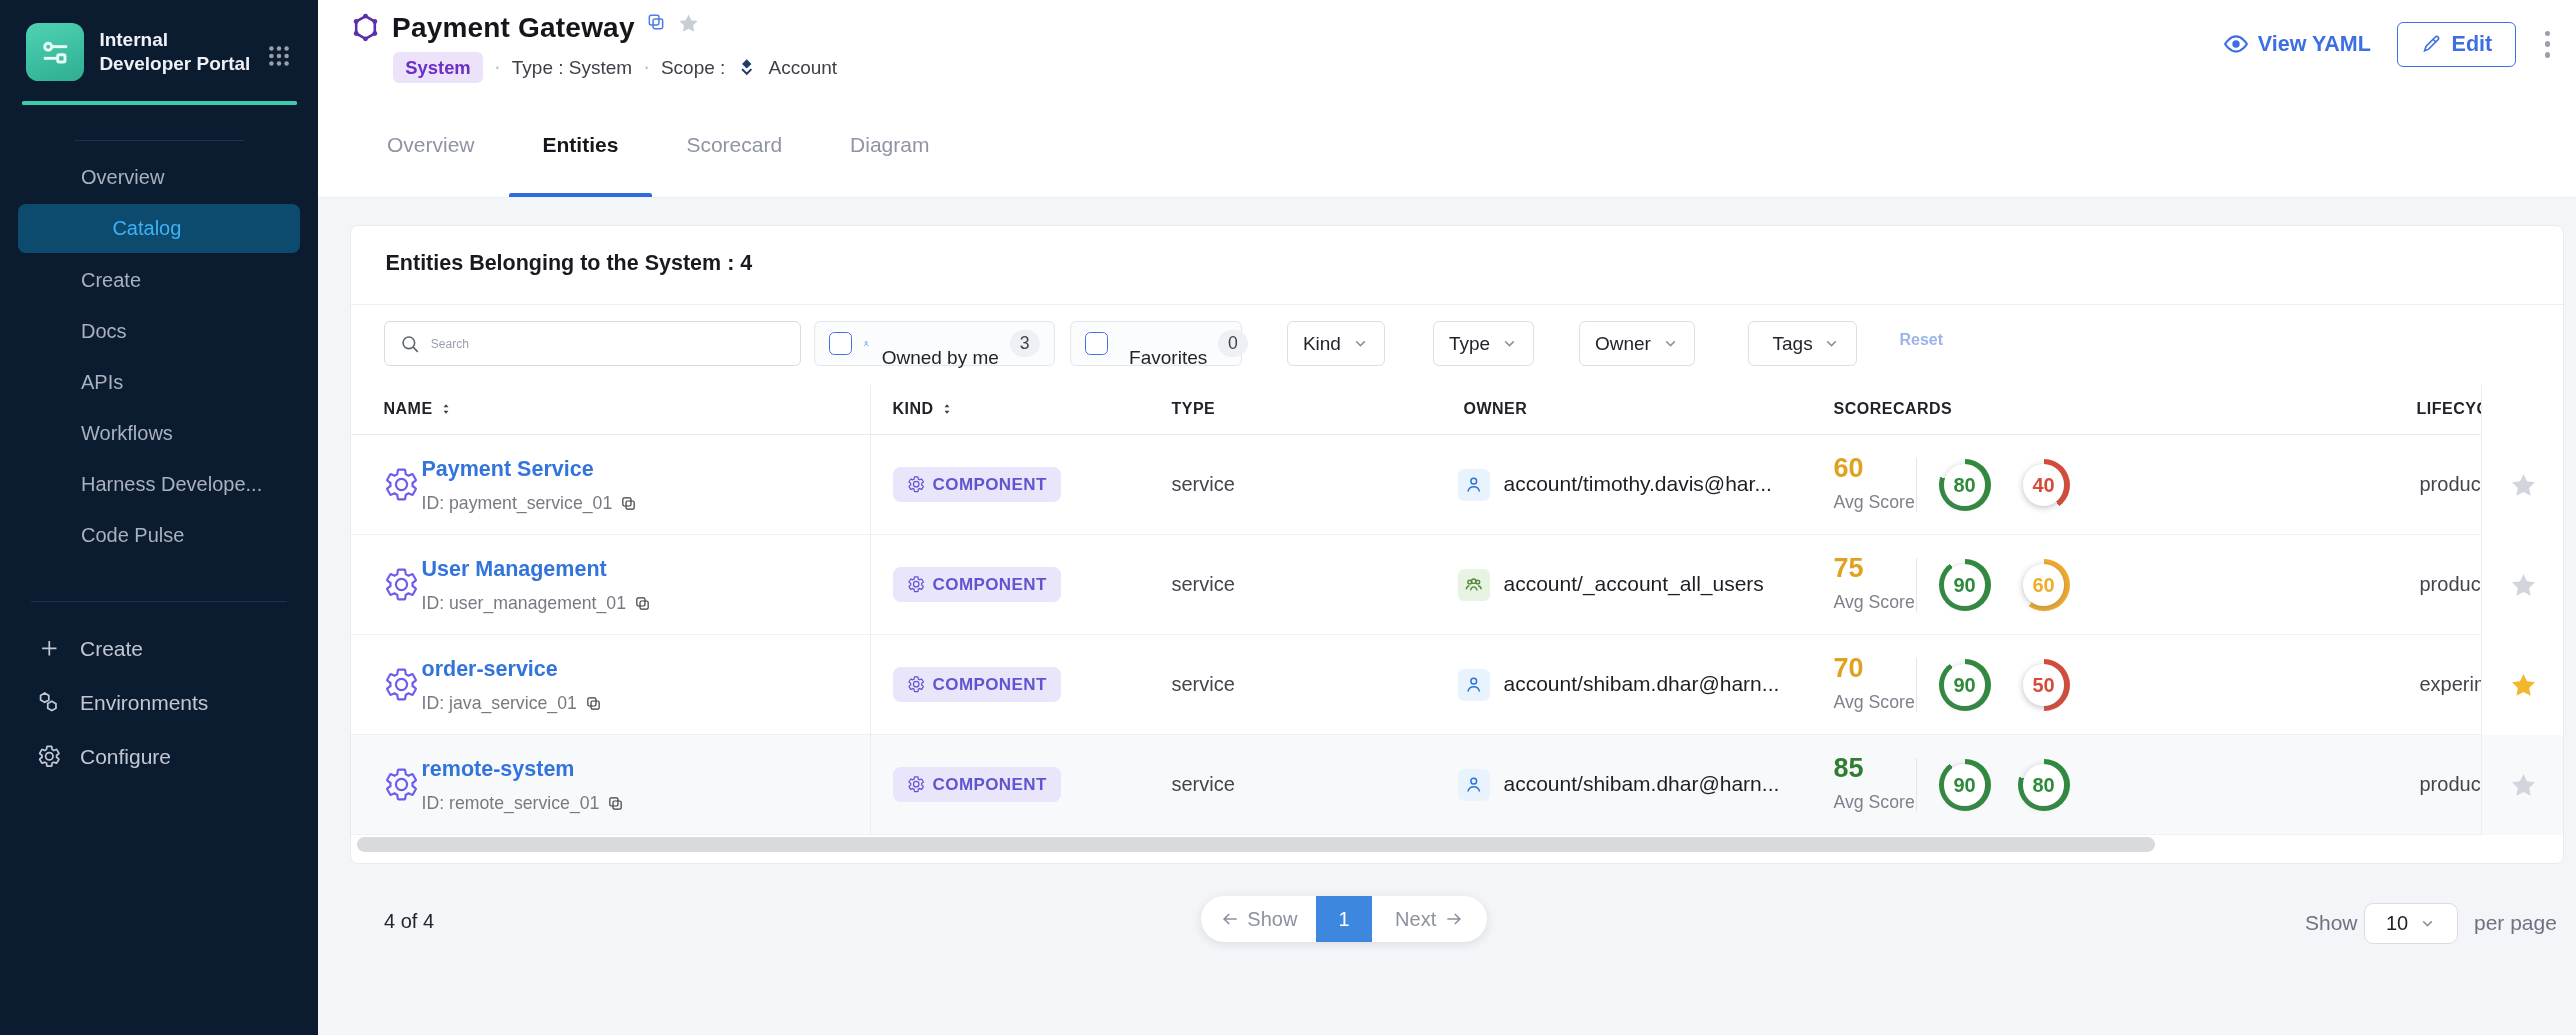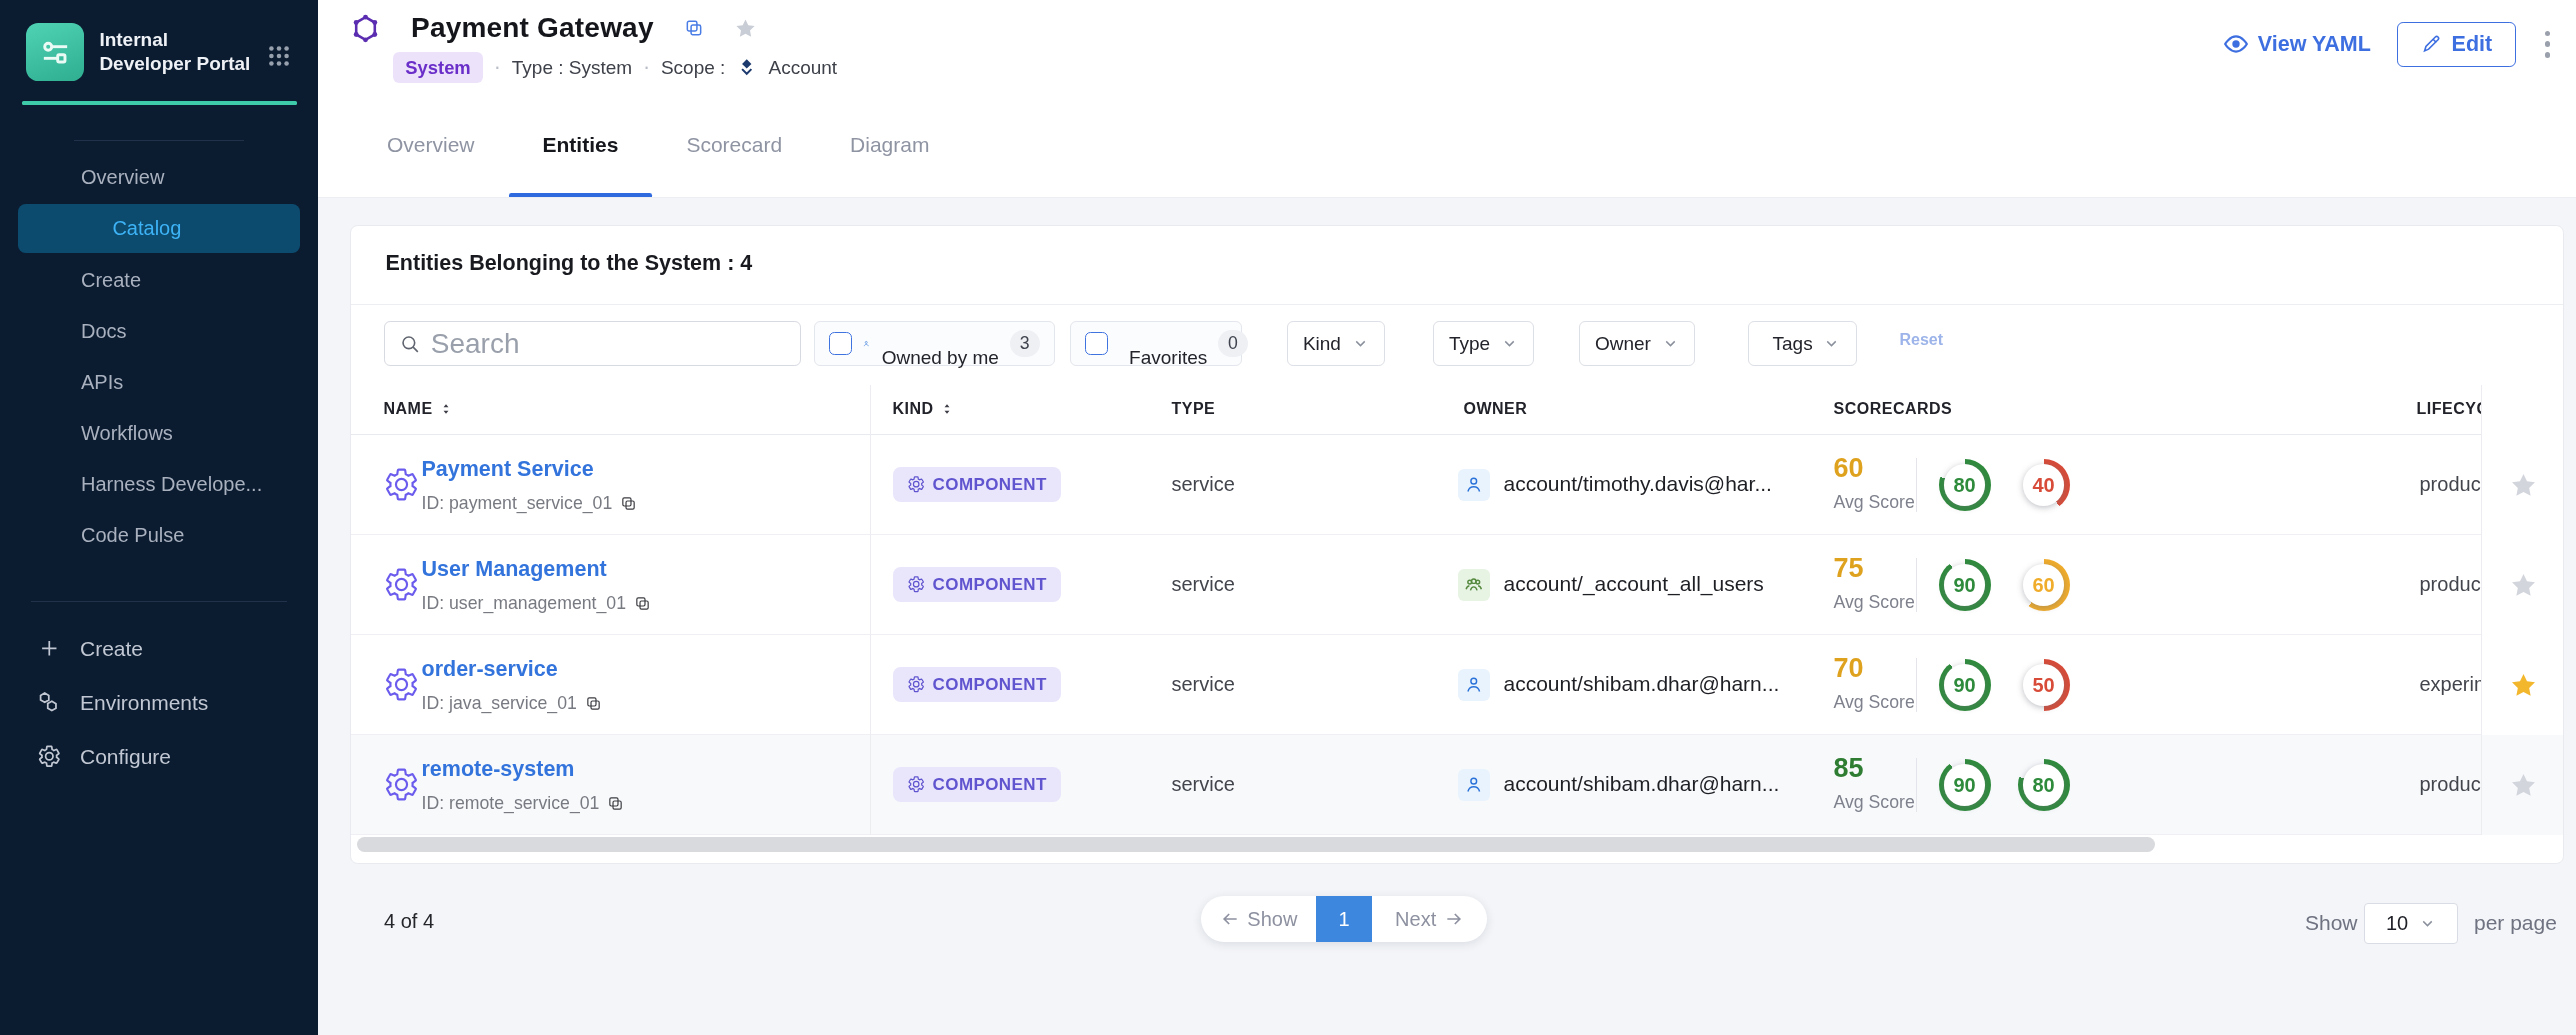--- a/index.html
+++ b/index.html
@@ -19,21 +19,21 @@
   .nav-item { height:51px; display:flex; align-items:center; padding-left:81px; font-size:20px; color:#a9b1bf; cursor:pointer; }
   .nav-item.active { margin:1.5px 18.4px; height:49px; background:#0c4a6e; border-radius:7.7px; padding-left:94px; color:#3db3f6; }
   .side-foot { margin-top:40px; }
   .foot-rule { border-top:1.5px solid #223049; margin:0 31px 20px 31px; }
   .foot-item { height:54px; display:flex; align-items:center; gap:18.4px; padding-left:37px; font-size:21px; color:#c2c8d3; cursor:pointer; }
   .foot-item svg { width:24.6px; height:24.6px; stroke:#c2c8d3; fill:none; stroke-width:1.7; }
 
   
   .main { margin-left:318px; height:1036px; position:relative; }
   .page-header { height:92px; background:#fff; position:relative; padding:12.3px 0 0 32px; }
-  .title-row { display:flex; align-items:center; gap:30px; }
+  .title-row { display:flex; align-items:flex-start; gap:11px; }
   .title-row h1 { font-size:28px; color:#15161c; letter-spacing:0.2px; }
   .sys-icon { width:31px; height:31px; }
   .copy-sm { width:20px; height:20px; stroke:#4a7de5; fill:none; stroke-width:1.8; cursor:pointer; }
   .title-star { width:23px; height:23px; fill:#c9cdd6; cursor:pointer; }
   .meta-row { display:flex; align-items:center; gap:10.8px; margin:7.7px 0 0 43px; font-size:19px; color:#3e4149; }
   .chip-system { background:#ece3fb; color:#6b2fc9; font-weight:700; font-size:18.4px; padding:4.6px 12.3px; border-radius:6.1px; }
   .meta-dot { color:#b9bdc7; font-size:21.5px; }
   .scope-ic { width:21.5px; height:21.5px; }
   .hdr-actions { position:absolute; right:23px; top:21.5px; display:flex; align-items:center; gap:26px; }
   .view-yaml { display:flex; align-items:center; gap:9.2px; color:#3e6fe1; font-size:21.5px; font-weight:700; cursor:pointer; }
@@ -54,21 +54,21 @@
   
   .card { position:absolute; left:31.5px; top:27px; width:2214px; height:639px; background:#fff;
           border:0.8px solid #e8eaef; border-radius:7.7px; overflow:hidden; }
   .card-heading { position:absolute; left:35px; top:24.6px; font-size:21.5px; font-weight:700; color:#191a20; }
   .card-rule { position:absolute; left:0; right:0; top:78px; border-top:0.8px solid #edeef2; }
 
   
   .search-box { position:absolute; left:33px; top:95px; width:417px; height:45px; border:0.8px solid #d8dae2; border-radius:6.1px;
                 background:#fff; display:flex; align-items:center; gap:10.8px; padding:0 14px; }
   .search-box svg { width:21.5px; height:21.5px; stroke:#5f646e; fill:none; stroke-width:1.8; flex:0 0 auto; }
-  .search-box input { border:none; outline:none; font-size:28px; color:#4c1d95; width:100%; font-family:inherit; }
+  .search-box input { border:none; outline:none; font-size:12px; color:#4c1d95; width:100%; font-family:inherit; }
   .search-box input::placeholder { color:#9aa0ab; }
   .fchip { position:absolute; top:95px; height:45px; background:#fbfcfe; border:0.8px solid #e3e6ec; border-radius:6.1px;
            display:flex; align-items:center; gap:10.8px; padding:0 14px; cursor:pointer; }
   .chip-owned { left:463px; width:241px; }
   .chip-favs  { left:719px; width:172px; }
   .cbox { width:23px; height:23px; border:1.9px solid #3f74e0; border-radius:5.4px; background:#fff; flex:0 0 auto; }
   .fchip .pic { width:21.5px; height:21.5px; stroke:#2b72d9; fill:none; stroke-width:1.8; }
   .fchip .fav { width:21.5px; height:21.5px; fill:#f2b52c; }
   .fchip .lbl { font-size:19px; color:#23242b; white-space:nowrap;margin-top:28px; }
   .cnt { background:#eef0f4; color:#40434e; font-size:17.7px; border-radius:76px; padding:3.1px 10px; }
@@ -114,21 +114,21 @@
   .hscroll { position:absolute; left:6.1px; top:611px; width:1798px; height:15.4px; background:#d9dadd; border-radius:7.7px; cursor:pointer; }
 
   
   .pg-summary { position:absolute; left:66px; top:712px; font-size:20px; color:#25262c; }
   .pg-pill { position:absolute; left:883px; top:698px; width:286px; height:46px; background:#fff; border-radius:24.6px;
              box-shadow:0 2.3px 9.2px rgba(40,50,70,.12); display:flex; align-items:center; overflow:hidden; }
   .pg-prev,.pg-next { flex:1; display:flex; align-items:center; justify-content:center; gap:7.7px; font-size:20px; color:#8d91a0; cursor:pointer; }
   .pg-prev svg,.pg-next svg { width:20px; height:20px; stroke:#8d91a0; fill:none; stroke-width:2; }
   .pg-page { width:56px; height:46px; background:#3d87de; color:#fff; font-size:20px; display:flex; align-items:center; justify-content:center; cursor:pointer; }
   .pg-show { position:absolute; left:1987px; top:713px; font-size:21px; color:#6f7280; }
-  .pg-size { position:absolute; left:2046px; top:705px; width:94px; height:41px; background:#fff; border:0.8px solid #d9dce4; border-radius:4px;
+  .pg-size { position:absolute; left:2046px; top:705px; width:94px; height:41px; background:#fff; border:0.8px solid #d9dce4; border-radius:9px;
              display:flex; align-items:center; justify-content:center; gap:10.8px; font-size:20px; color:#1f2027; cursor:pointer; }
   .pg-size svg { width:17px; height:17px; stroke:#8a8f9c; fill:none; stroke-width:2; }
   .pg-per { position:absolute; left:2156px; top:713px; font-size:21px; color:#6f7280; }
 </style>
 </head>
 <body>
 
 <svg width="0" height="0" style="position:absolute">
   <defs>
     <symbol id="i-gear" viewBox="0 0 24 24">

